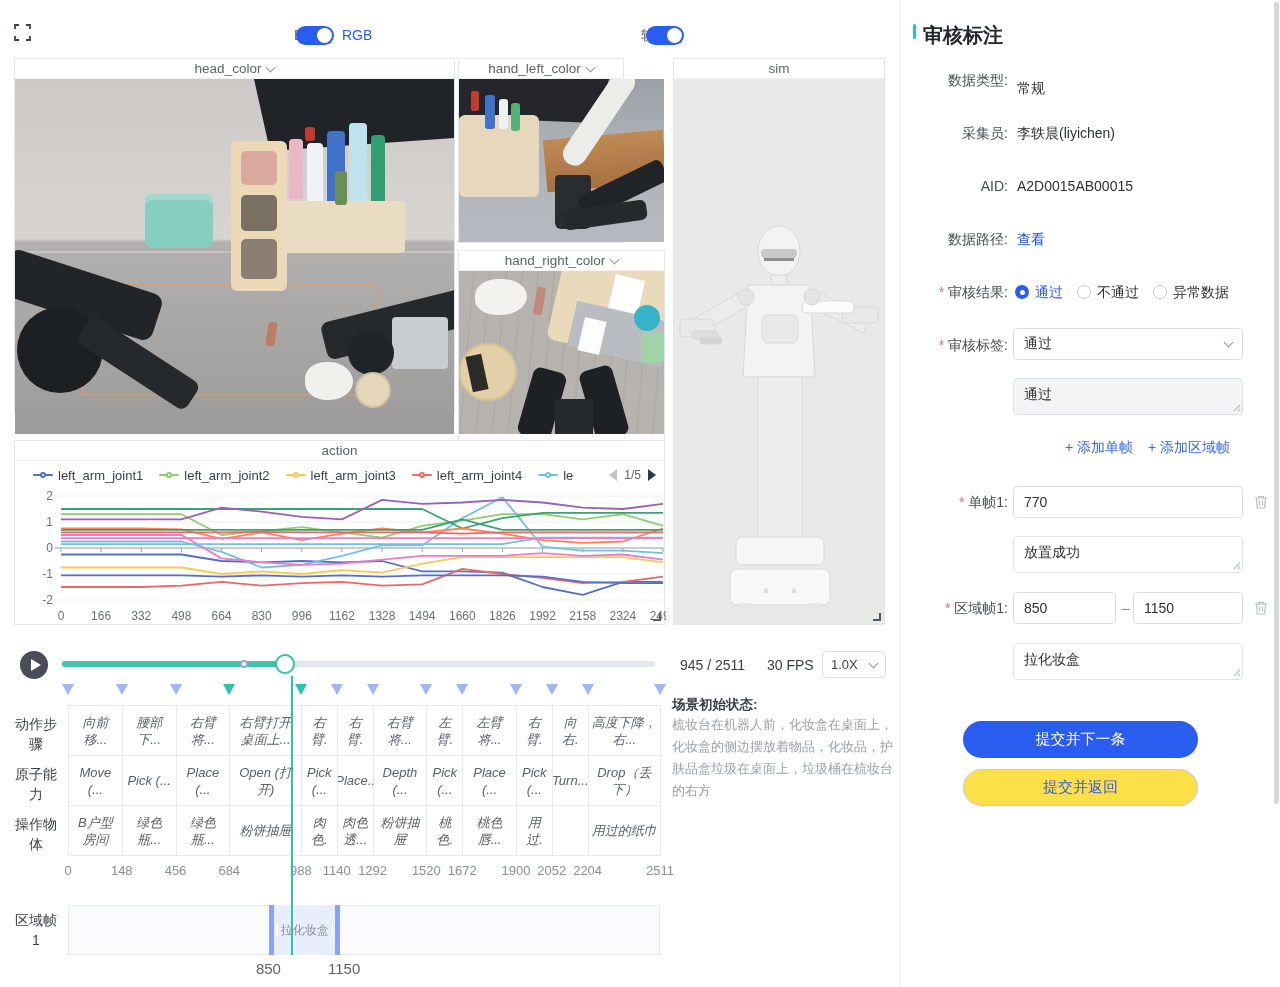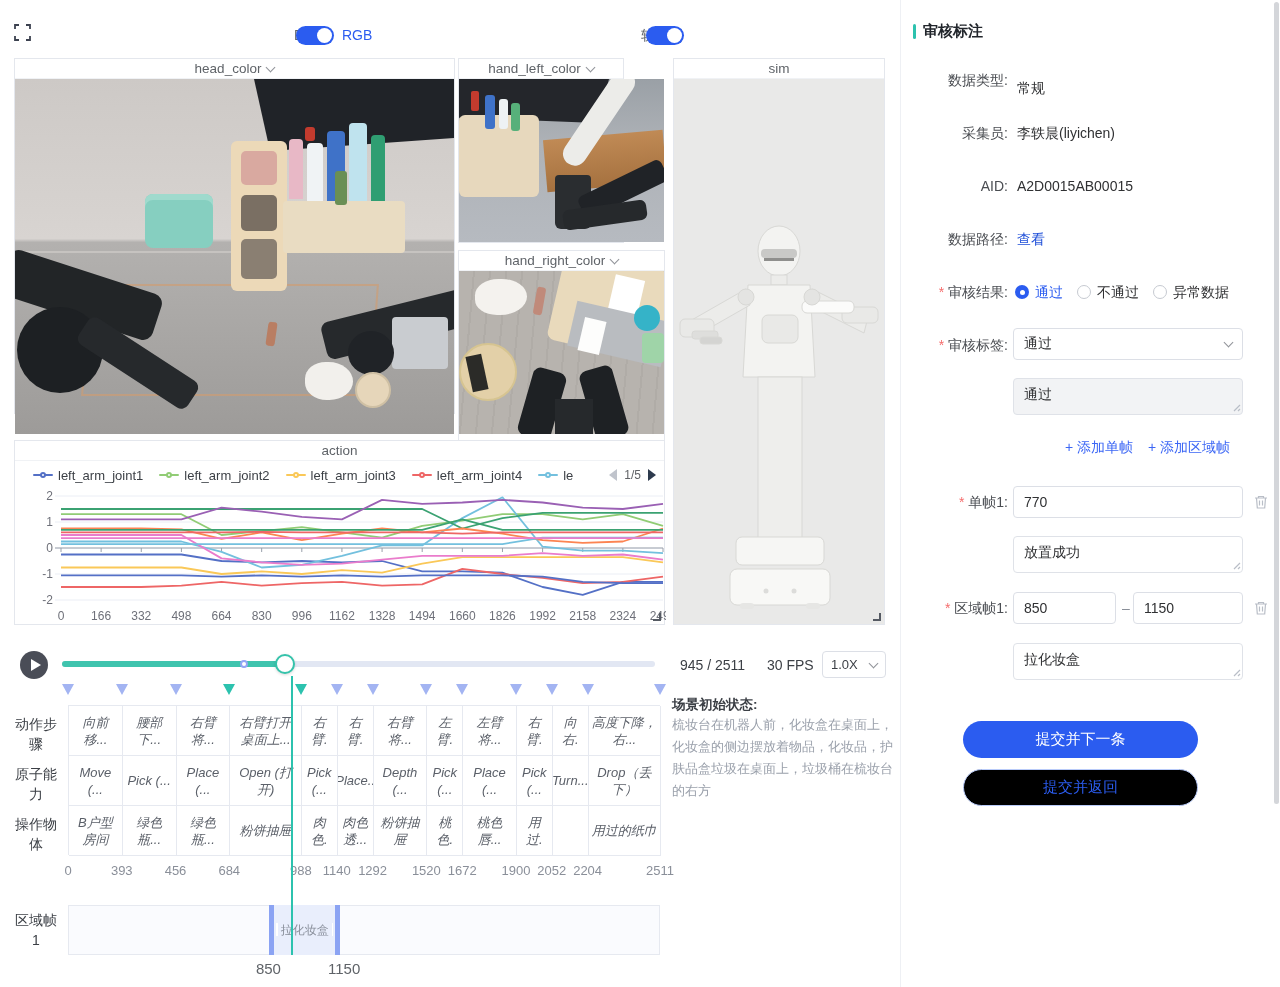--- a/index.html
+++ b/index.html
@@ -68,21 +68,21 @@
   .region-track{position:absolute;left:68px;top:905px;width:592px;height:50px;background:#fafbfe;border:1px solid #e6e9f0;}
   .region-seg{position:absolute;top:-1px;height:50px;background:#e9eefc;border-left:5px solid #8ba3f3;border-right:5px solid #8ba3f3;display:flex;align-items:center;justify-content:center;}
   .region-seg .grip{position:absolute;top:18px;width:1.5px;height:13px;background:#fff;}
   .region-seg-label{font-size:12px;color:#8a909c;white-space:nowrap;}
   .region-num{position:absolute;transform:translateX(-50%);font-size:15px;color:#5f6368;top:960px;}
   #cursor{position:absolute;width:2px;background:#2cc2ae;z-index:30;}
 
   
   .right-panel{position:absolute;left:900px;top:0;width:380px;height:987px;background:#fff;border-left:1px solid #eef0f4;}
   .rp-title-bar{position:absolute;left:12px;top:24px;width:3px;height:15px;background:#2cc2ae;border-radius:2px;}
-  .rp-title{position:absolute;left:22px;top:22px;font-size:15px;font-weight:bold;color:#22262c;}
+  .rp-title{position:absolute;left:22px;top:22px;font-size:20px;font-weight:bold;color:#22262c;}
   .r-label{position:absolute;right:272px;font-size:14px;color:#4a4d52;white-space:nowrap;}
   .r-value{position:absolute;left:116px;font-size:14px;color:#303133;white-space:nowrap;}
   .req::before{content:"* ";color:#f56c6c;}
   .link{color:#1d4ed8;cursor:pointer;}
   .r-input{position:absolute;height:32px;border:1px solid #dcdfe6;border-radius:4px;font-size:14px;color:#303133;padding:0 10px;font-family:inherit;background:#fff;}
   .r-select{position:absolute;left:112px;width:230px;height:32px;border:1px solid #dcdfe6;border-radius:4px;display:flex;align-items:center;justify-content:space-between;padding:0 10px;background:#fff;}
   .r-select span{font-size:14px;color:#303133;}
   .r-textarea{position:absolute;left:112px;width:230px;height:37px;border:1px solid #dfe2e8;border-radius:4px;font-size:14px;color:#303133;padding:7px 10px;font-family:inherit;resize:none;overflow:hidden;}
   .r-textarea.gray{background:#f2f3f5;}
   .ta-grip{position:absolute;pointer-events:none;}
@@ -90,21 +90,21 @@
   .radio.on{background:#2b5cf0;position:relative;}
   .radio.on::after{content:"";position:absolute;left:4.5px;top:4.5px;width:5px;height:5px;border-radius:50%;background:#fff;}
   .radio.off{border:1px solid #c6cad1;background:#fff;}
   .radio-label{font-size:14px;color:#303133;margin:0 14px 0 6px;}
   .radio-label.sel{color:#2b5cf0;}
   .add-link{font-size:14px;color:#3b66f5;}
   .trash{position:absolute;left:352px;width:16px;height:16px;}
   .dash{position:absolute;left:221px;font-size:14px;color:#8a8f99;}
   .btn{position:absolute;left:62px;width:235px;height:37px;border-radius:19px;display:flex;align-items:center;justify-content:center;font-size:15px;text-align:center;}
   .btn-primary{background:#2b5cf0;color:#fff;}
-  .btn-secondary{background:#000000;color:#2b5cf0;border:1px solid #b9cbf9;}
+  .btn-secondary{background:#fde047;color:#2b5cf0;border:1px solid #b9cbf9;}
   .scroll-thumb{position:absolute;right:1px;top:2px;width:5px;height:802px;border-radius:3px;background:#d4d6da;}
 </style>
 </head>
 <body>
 
 <div class="app">
 
   <svg class="abs" style="left:14px;top:24px;" width="17" height="17" viewBox="0 0 17 17">
     <path d="M1 5 V1 H5 M12 1 H16 V5 M16 12 V16 H12 M5 16 H1 V12" fill="none" stroke="#3c4250" stroke-width="1.8"></path>
   </svg>
@@ -424,21 +424,21 @@
         <div class="step-cell"></div>
       </div>
       <div class="step-col" style="left: 519.621px; width: 72.3791px;">
         <div class="step-cell">高度下降，右...</div>
         <div class="step-cell">Drop（丢下）</div>
         <div class="step-cell">用过的纸巾</div>
       </div>
     </div>
   <div id="axis-row" class="abs" style="left:0;top:863px;width:900px;height:16px;">
       <span style="left: 68px;">0</span>
-      <span style="left: 121.754px;">393</span>
+      <span style="left: 121.754px;">148</span>
       <span style="left: 175.508px;">456</span>
       <span style="left: 229.262px;">684</span>
       <span style="left: 300.933px;">988</span>
       <span style="left: 336.769px;">1140</span>
       <span style="left: 372.605px;">1292</span>
       <span style="left: 426.359px;">1520</span>
       <span style="left: 462.195px;">1672</span>
       <span style="left: 515.949px;">1900</span>
       <span style="left: 551.785px;">2052</span>
       <span style="left: 587.621px;">2204</span>

